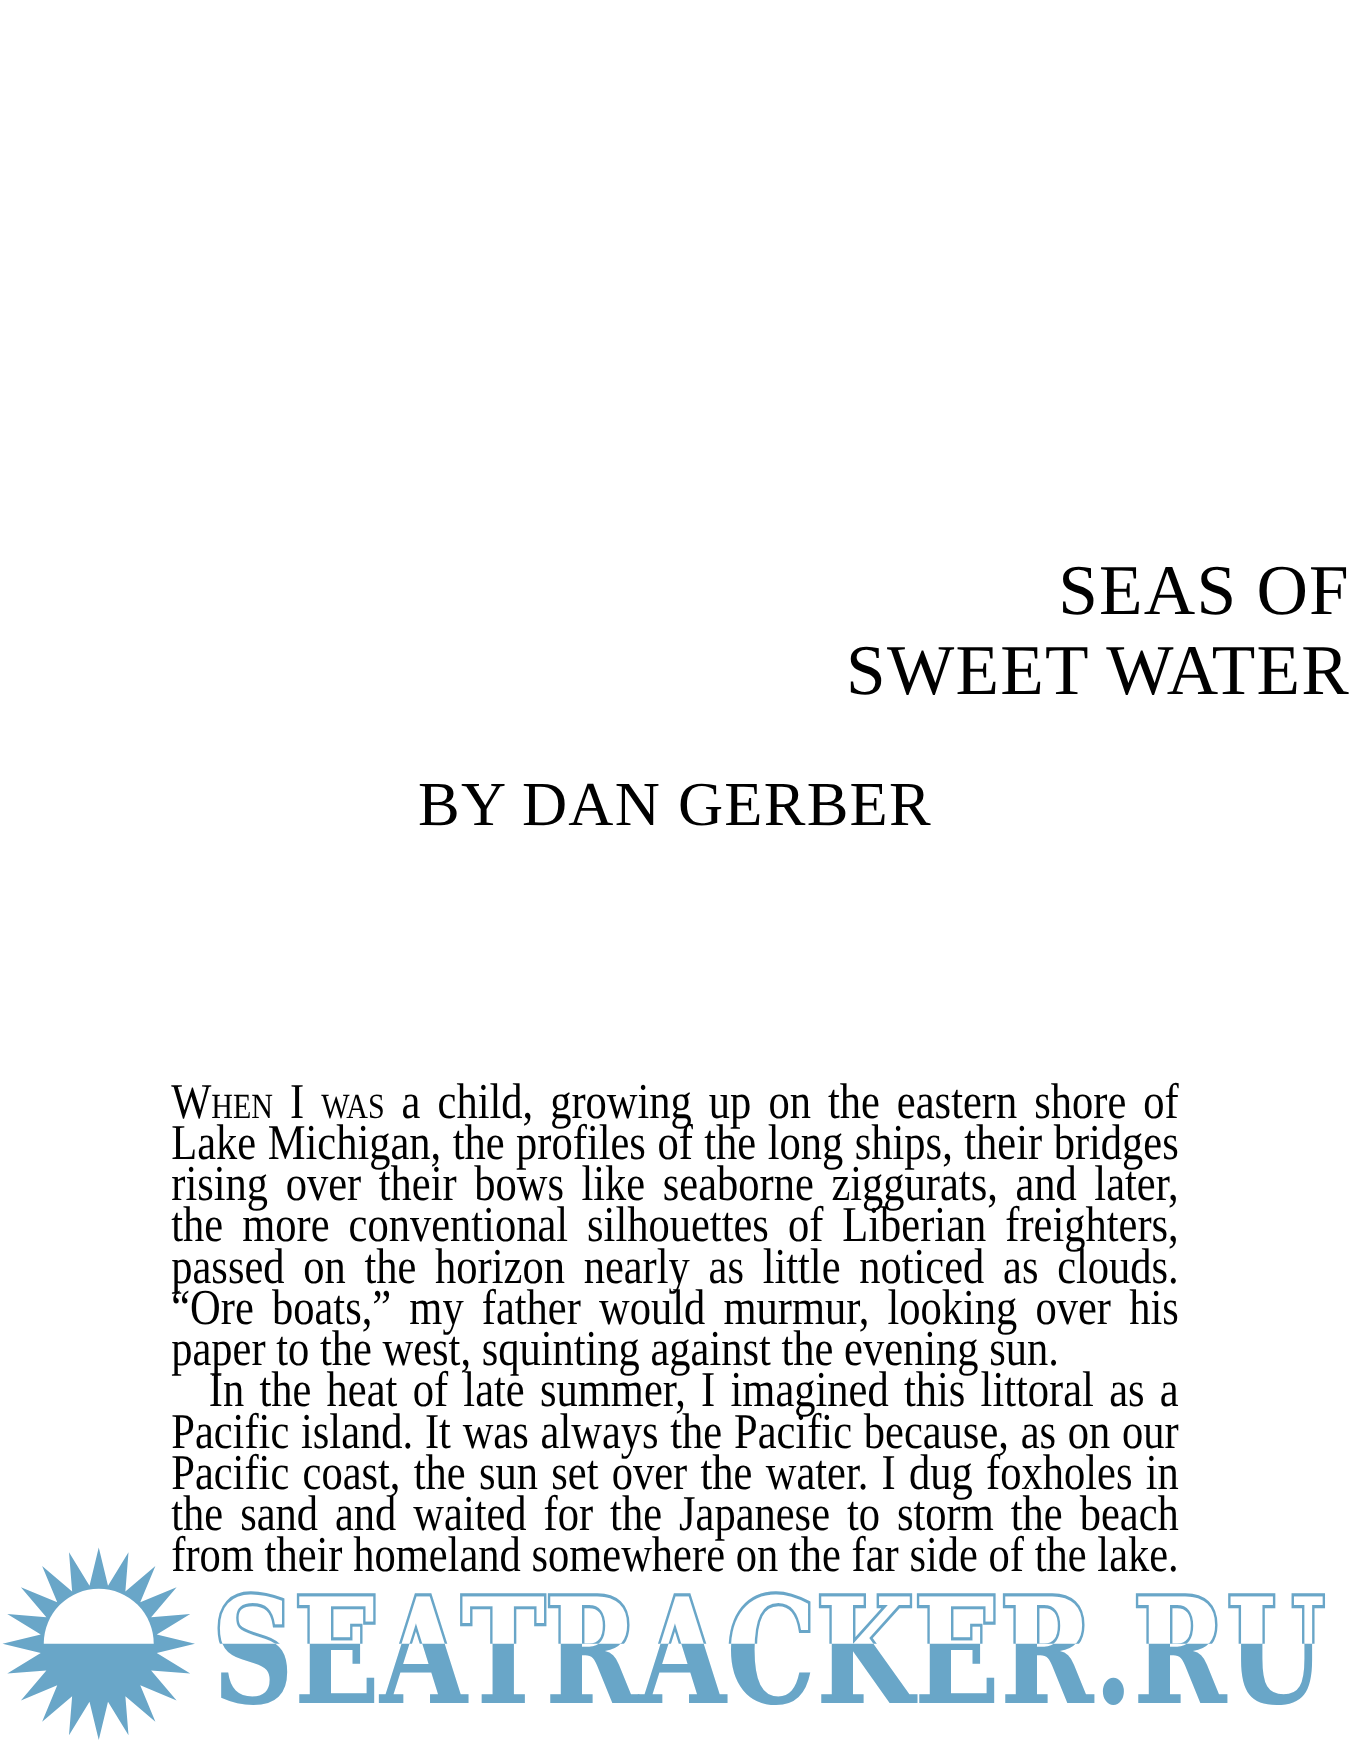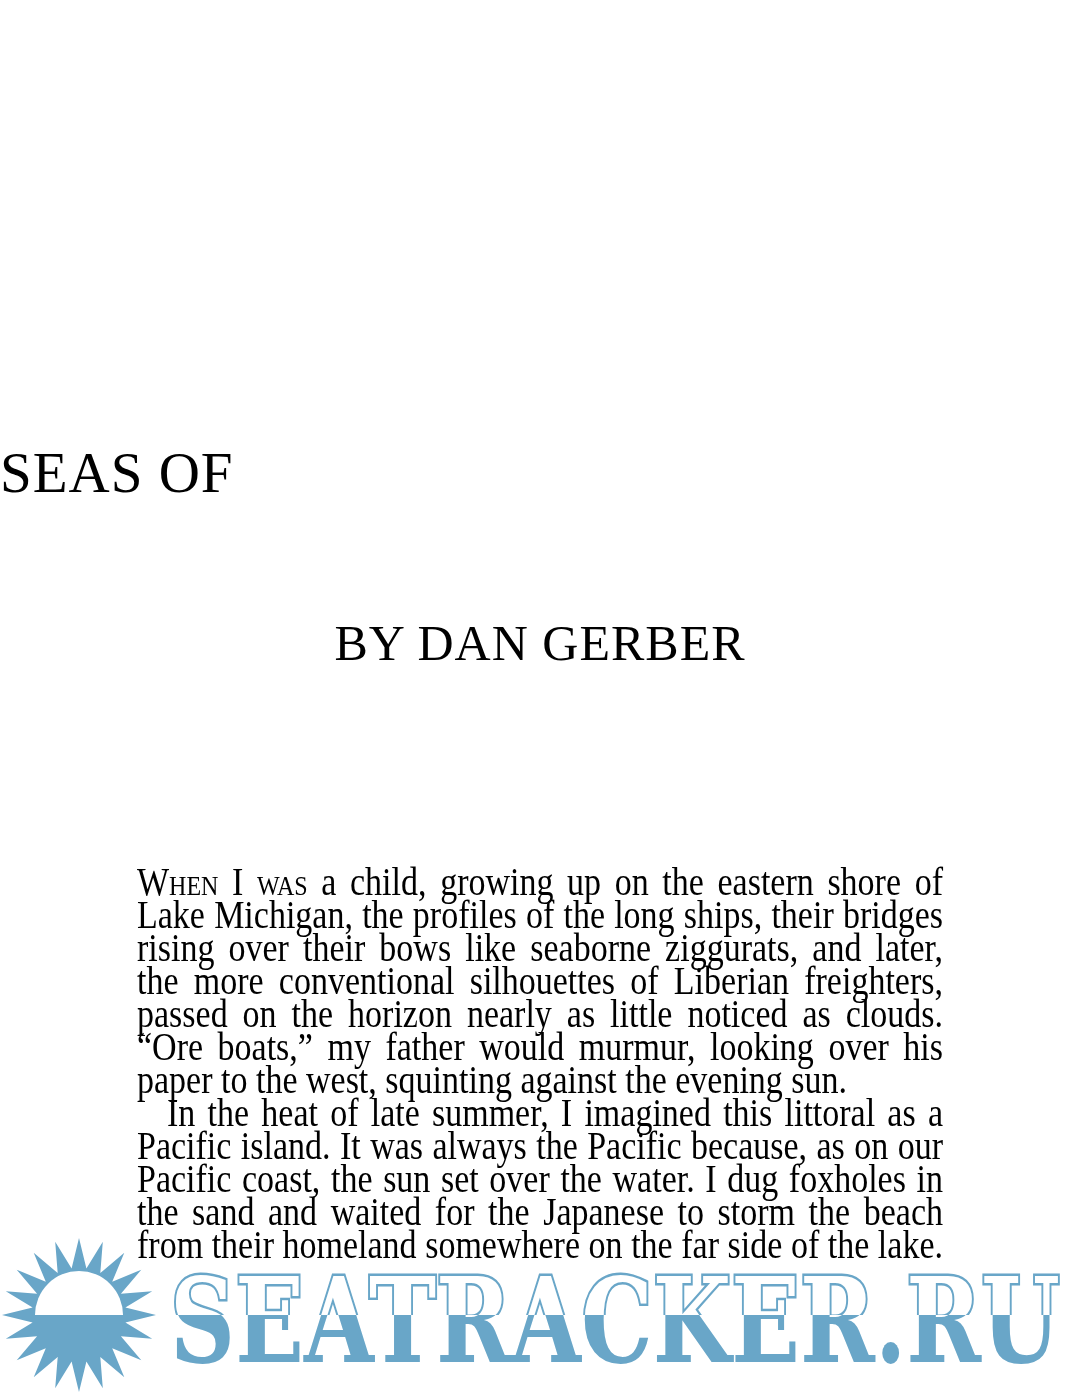--- a/index.html
+++ b/index.html
@@ -19,21 +19,21 @@
     color: var(--ink);
   }
 
   
   .title {
     position: absolute;
     top: 441px;
     left: 0;
     width: 100%;
     margin: 0;
-    text-align: left;
+    text-align: right;
     font-size: 57px;
     line-height: 64px;
     font-weight: normal;
     letter-spacing: 1px;
   }
   .title .tline { display: block; }
 
   .byline {
     position: absolute;
     top: 615px;
@@ -86,20 +86,21 @@
     paint-order: stroke fill;
   }
 </style>
 </head>
 <body>
 
 <div class="page">
 
   <h1 class="title">
     <span class="tline">SEAS OF</span>
+    <span class="tline">SWEET WATER</span>
   </h1>
 
   <div class="byline">BY DAN GERBER</div>
 
   <div class="bodytext">
     <div class="line"><span class="sc">When I was</span><span> a child, growing up on the eastern shore of</span></div>
     <div class="line">Lake Michigan, the profiles of the long ships, their bridges</div>
     <div class="line">rising over their bows like seaborne ziggurats, and later,</div>
     <div class="line">the more conventional silhouettes of Liberian freighters,</div>
     <div class="line">passed on the horizon nearly as little noticed as clouds.</div>

